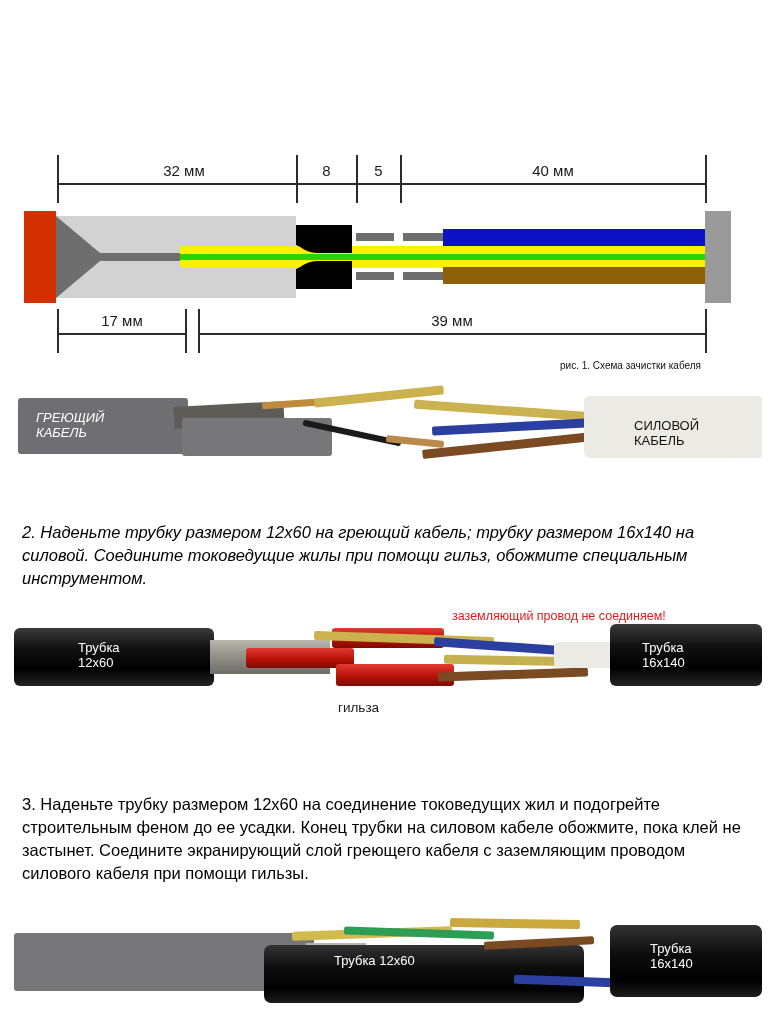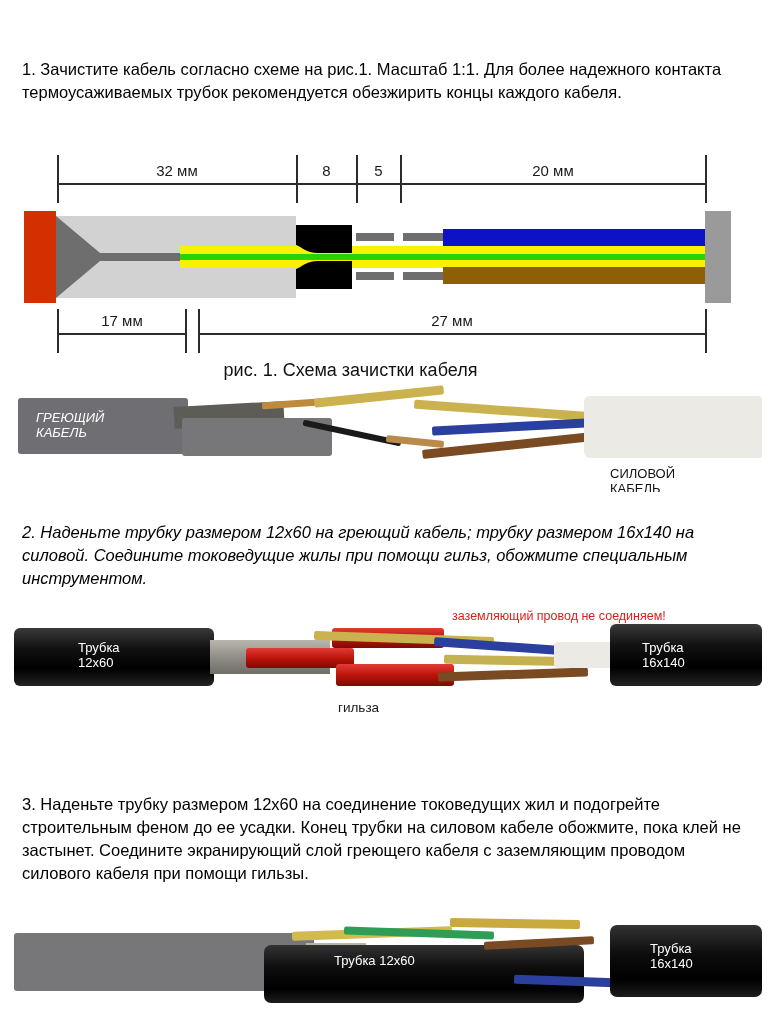--- a/index.html
+++ b/index.html
@@ -111,22 +111,22 @@
   .w-brown  { background: #8d6008; }
   .w-gray   { background: #6e6e6e; }
   .w-yellow { background: #f7f300; }
   .w-green  { background: #25d400; }
 
   .fig-caption {
     position: absolute;
     left: 0;
     top: 360px;
     width: 701px;
-    text-align: center;
-    font-size: 18px;
+    text-align: right;
+    font-size: 10px;
     color: #111;
   }
 
   
   .photo {
     position: absolute;
     left: 14px;
     width: 748px;
     overflow: hidden;
     background: #ffffff;
@@ -197,39 +197,38 @@
     background: linear-gradient(180deg,#333 0%,#0d0d0d 40%,#000 75%,#1d1d1d 100%);
     border-radius: 7px;
   }
 </style>
 </head>
 <body>
 
 <div class="page">
 
 
-  <div class="step-text" id="step1">1. Зачистите кабель согласно схеме на рис.1. Масштаб 1:1. Для более надежного контакта термоусаживаемых трубок рекомендуется обезжирить концы каждого кабеля.</div>
 
   <div class="schematic">
 
     <div class="tick" style="left:57px;  top:5px;  height:48px;"></div>
     <div class="tick" style="left:296px; top:5px;  height:48px;"></div>
     <div class="tick" style="left:356px; top:5px;  height:48px;"></div>
     <div class="tick" style="left:400px; top:5px;  height:48px;"></div>
     <div class="tick" style="left:705px; top:5px;  height:48px;"></div>
 
     <div class="dim-line" style="left:57px;  top:33px; width:240px;"></div>
     <div class="dim-line" style="left:296px; top:33px; width:61px;"></div>
     <div class="dim-line" style="left:356px; top:33px; width:45px;"></div>
     <div class="dim-line" style="left:400px; top:33px; width:306px;"></div>
 
-    <div class="dim-label" style="left:57px;  top:12px; width:240px;">32 мм</div>
+    <div class="dim-label" style="left:57px;  top:12px; width:240px;padding-left:7px;">32 мм</div>
     <div class="dim-label" style="left:296px; top:12px; width:61px;">8</div>
     <div class="dim-label" style="left:356px; top:12px; width:45px;">5</div>
-    <div class="dim-label" style="left:400px; top:12px; width:306px;">20 мм</div>
+    <div class="dim-label" style="left:400px; top:12px; width:306px;">40 мм</div>
   </div>
 
   <div>
     <div class="endcap-red"></div>
     <div class="jacket"></div>
 
     <svg class="shield-taper" viewBox="0 0 44 82" preserveAspectRatio="none">
       <polygon points="0,0 44,37 44,45 0,82" fill="#6e6e6e"></polygon>
     </svg>
 
@@ -262,21 +261,21 @@
   <div>
     <div class="tick" style="left:57px;  top:309px; height:44px;"></div>
     <div class="tick" style="left:185px; top:309px; height:44px;"></div>
     <div class="tick" style="left:198px; top:309px; height:44px;"></div>
     <div class="tick" style="left:705px; top:309px; height:44px;"></div>
 
     <div class="dim-line" style="left:57px;  top:333px; width:129px;"></div>
     <div class="dim-line" style="left:198px; top:333px; width:508px;"></div>
 
     <div class="dim-label" style="left:57px;  top:312px; width:130px;">17 мм</div>
-    <div class="dim-label" style="left:198px; top:312px; width:508px;">27 мм</div>
+    <div class="dim-label" style="left:198px; top:312px; width:508px;">39 мм</div>
   </div>
 
   <div class="fig-caption">рис. 1. Схема зачистки кабеля</div>
 
   <div class="photo" id="photo1">
 
     <div class="p1-jacket" style="left:4px;  top:16px; width:170px; height:56px; background:#6f6f73;"></div>
     <div class="p1-braid" style="left:160px; top:22px; width:110px; height:22px; background:#5d5c57; transform:rotate(-3deg);"></div>
     <div class="p1-jacket" style="left:168px; top:36px; width:150px; height:38px; background:#77777a;"></div>
 
@@ -286,21 +285,21 @@
     <div class="p1-wire" style="left:372px; top:56px; width:58px; height:7px; background:#b98a4a; transform:rotate(6deg);"></div>
 
     <div class="p1-wire" style="left:400px; top:24px; width:180px; height:9px; background:#c9b24f; transform:rotate(4deg);"></div>
     <div class="p1-wire" style="left:418px; top:40px; width:175px; height:9px; background:#2a3f9e; transform:rotate(-3deg);"></div>
     <div class="p1-wire" style="left:408px; top:58px; width:190px; height:9px; background:#7a4a22; transform:rotate(-6deg);"></div>
 
     <div class="p1-jacket" style="left:570px; top:14px; width:180px; height:62px; background:#eceae4; border-radius:6px;"></div>
 
     <div class="ph-label light" style="left:22px; top:28px;font-style:italic;">ГРЕЮЩИЙ
 КАБЕЛЬ</div>
-    <div class="ph-label dark" style="left:596px; top:36px;margin-top:48px;">СИЛОВОЙ
+    <div class="ph-label dark" style="left:620px; top:36px;">СИЛОВОЙ
 КАБЕЛЬ</div>
   </div>
 
   <div class="step-text" id="step2">2. Наденьте трубку размером 12х60 на греющий кабель; трубку размером 16х140 на силовой. Соедините токоведущие жилы при помощи гильз, обожмите специальным инструментом.</div>
 
   <div class="warn-label">заземляющий провод не соединяем!</div>
 
   <div class="photo" id="photo2">
 
     <div class="p2-tube" style="left:0px; top:16px; width:200px; height:58px;"></div>

